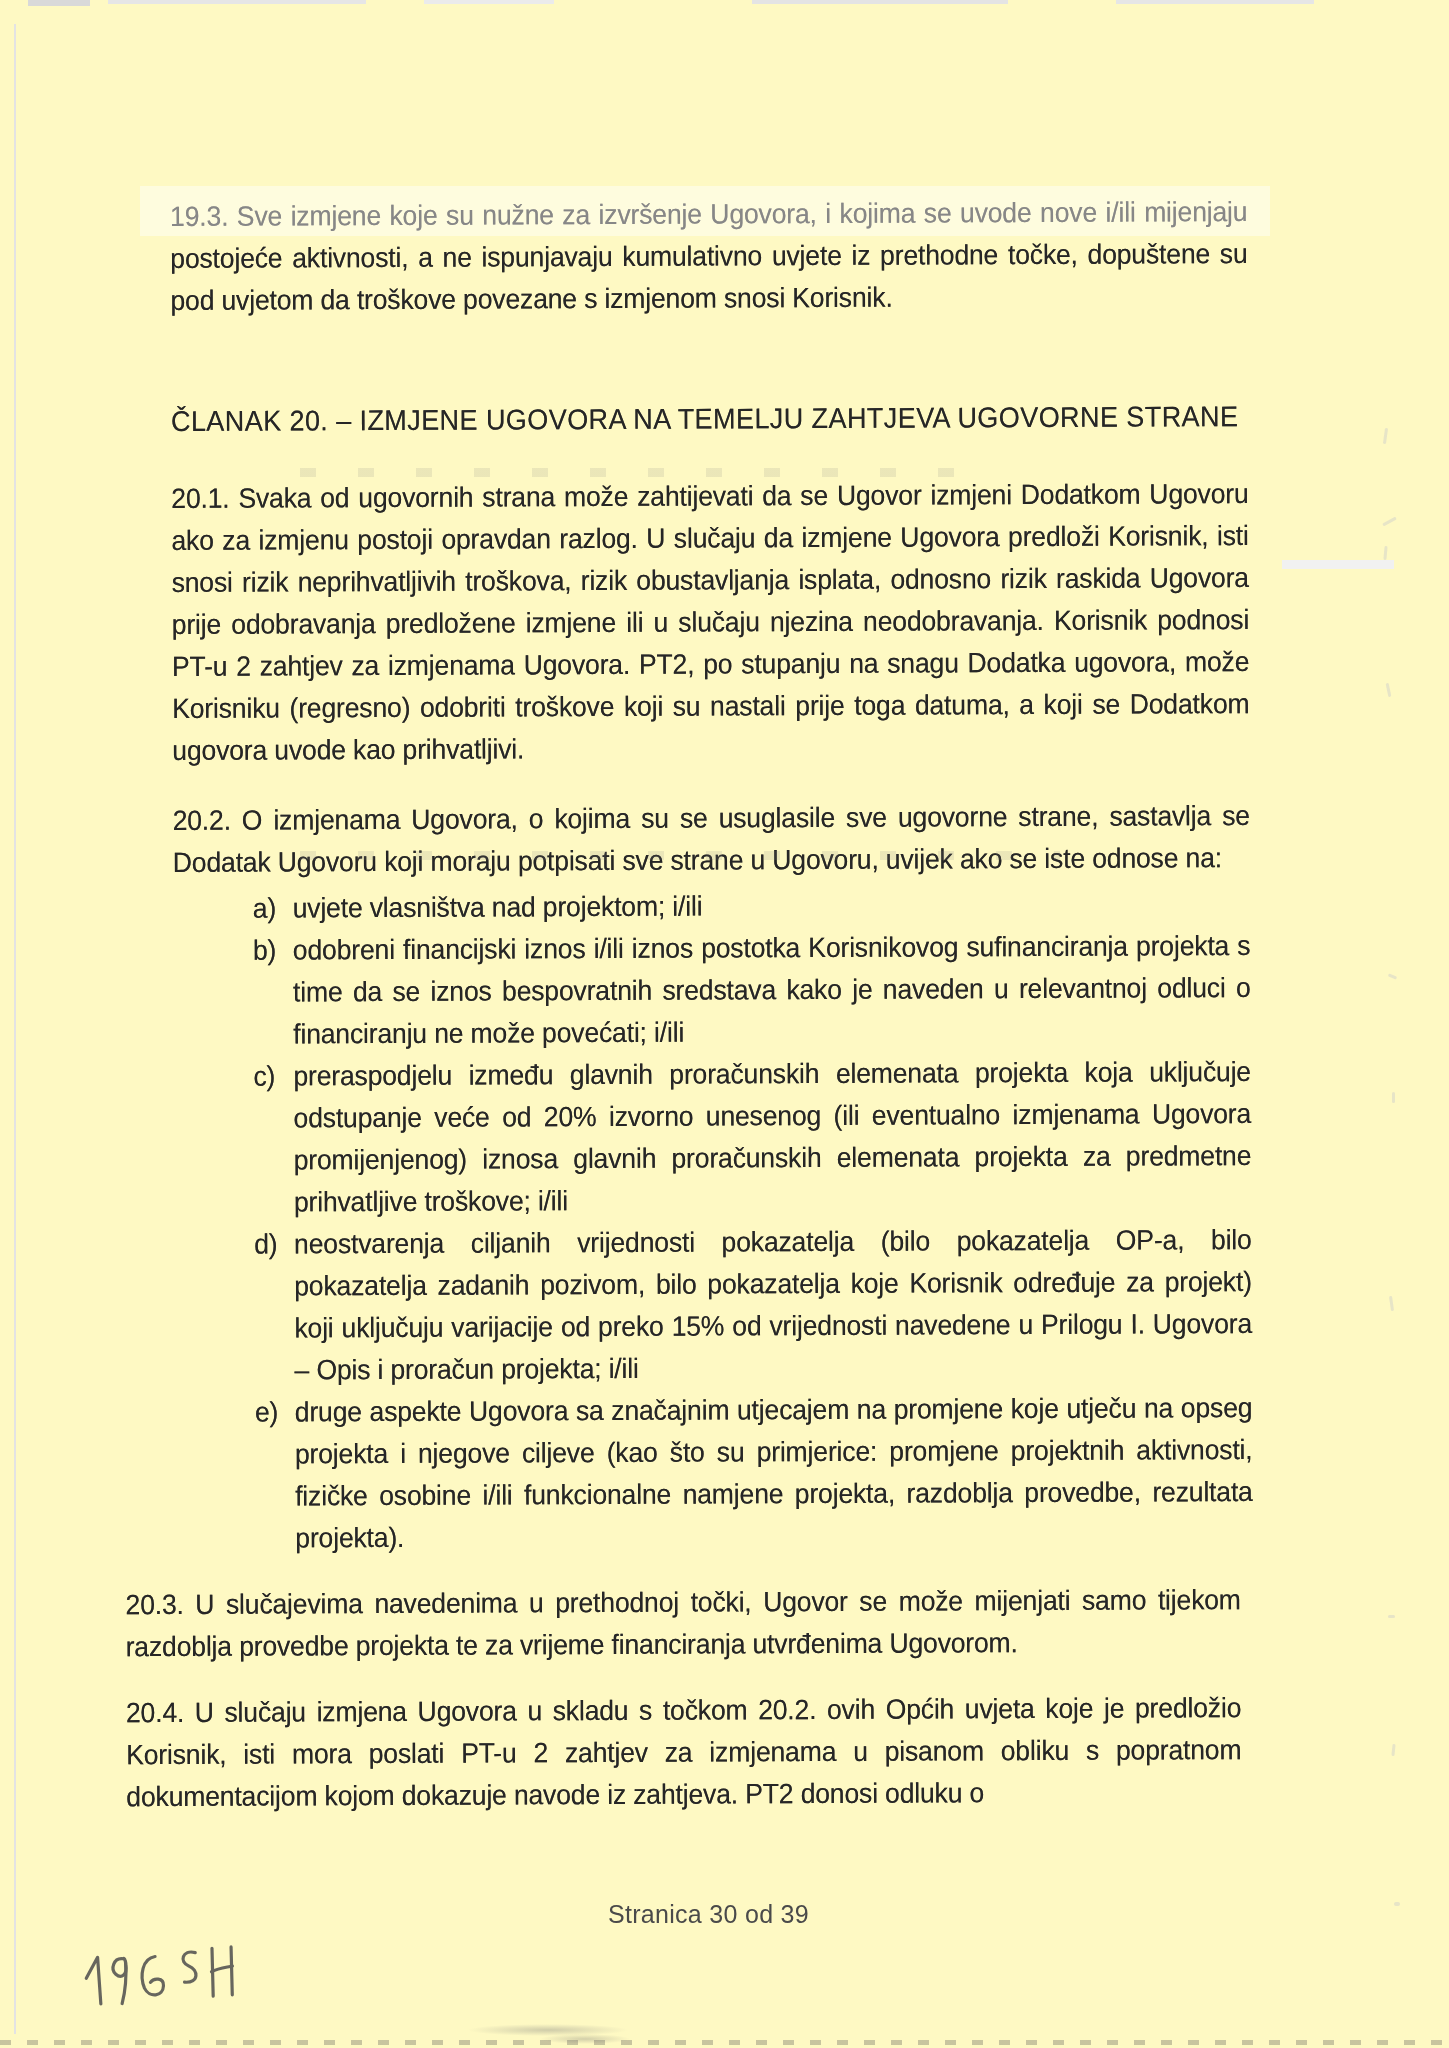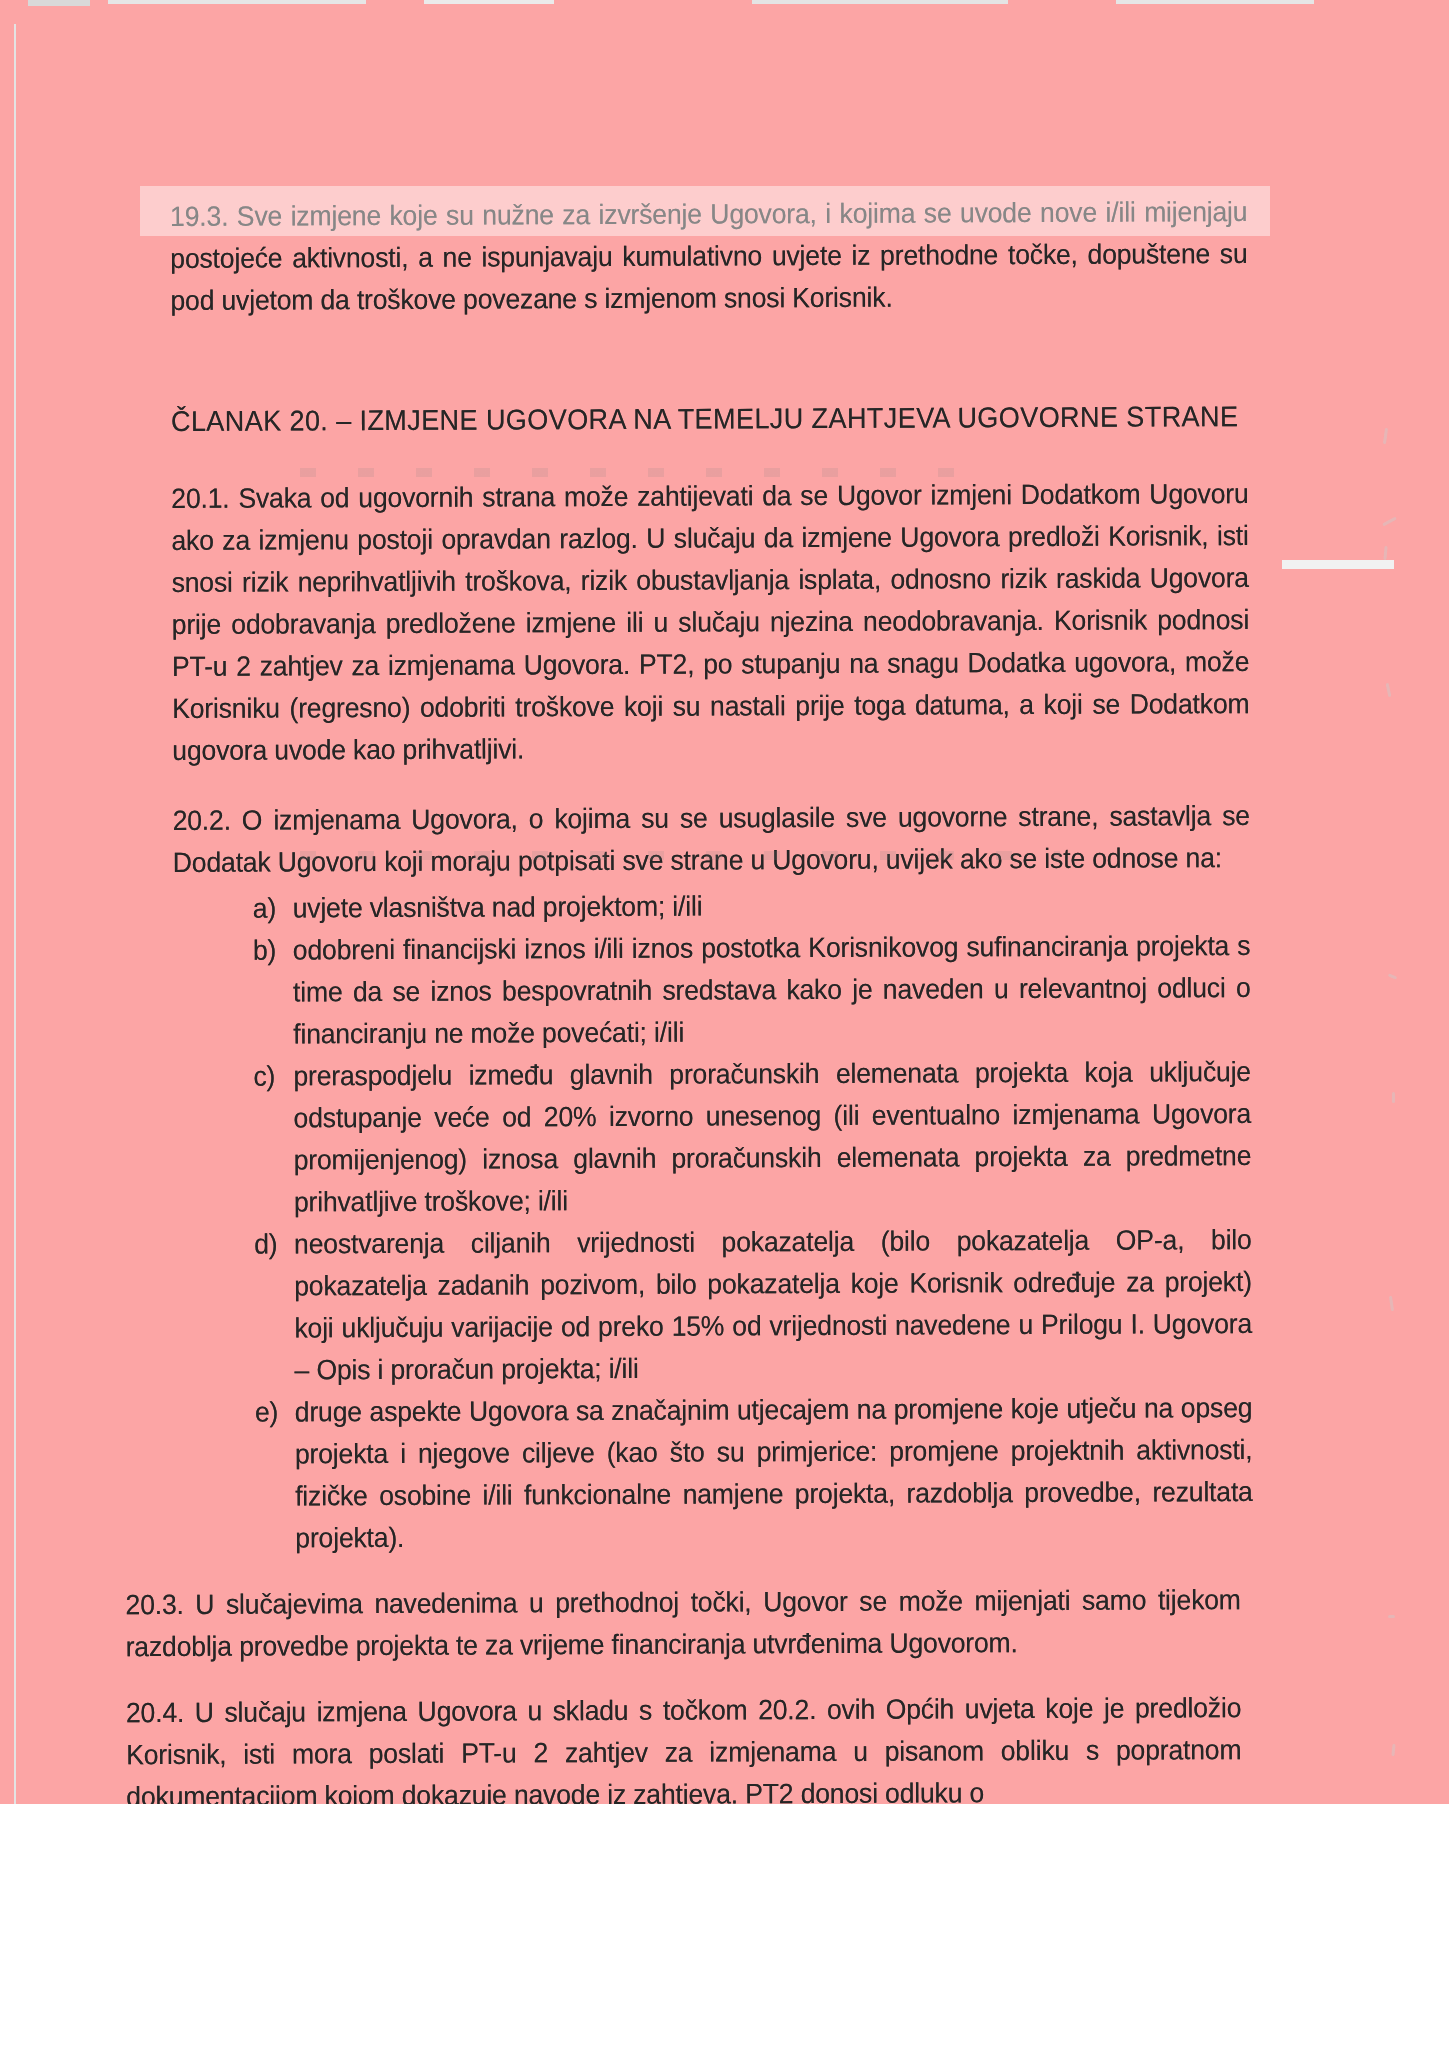--- a/index.html
+++ b/index.html
@@ -3,22 +3,22 @@
 <meta charset="utf-8">
 <title>Scanned contract page</title>
 <style>
   html, body {
     margin: 0; padding: 0;
     background: #ffffff;
   }
   .page {
     position: relative;
     width: 1449px;
-    height: 1804px;
-    background: #fca5a5;
+    height: 2048px;
+    background: #fef9c3;
     overflow: hidden;
     font-family: "Liberation Sans", sans-serif;
     color: #262626;
   }
   
   .textblock {
     position: absolute;
     left: 170px;
     top: 196px;
     width: 1134px;

